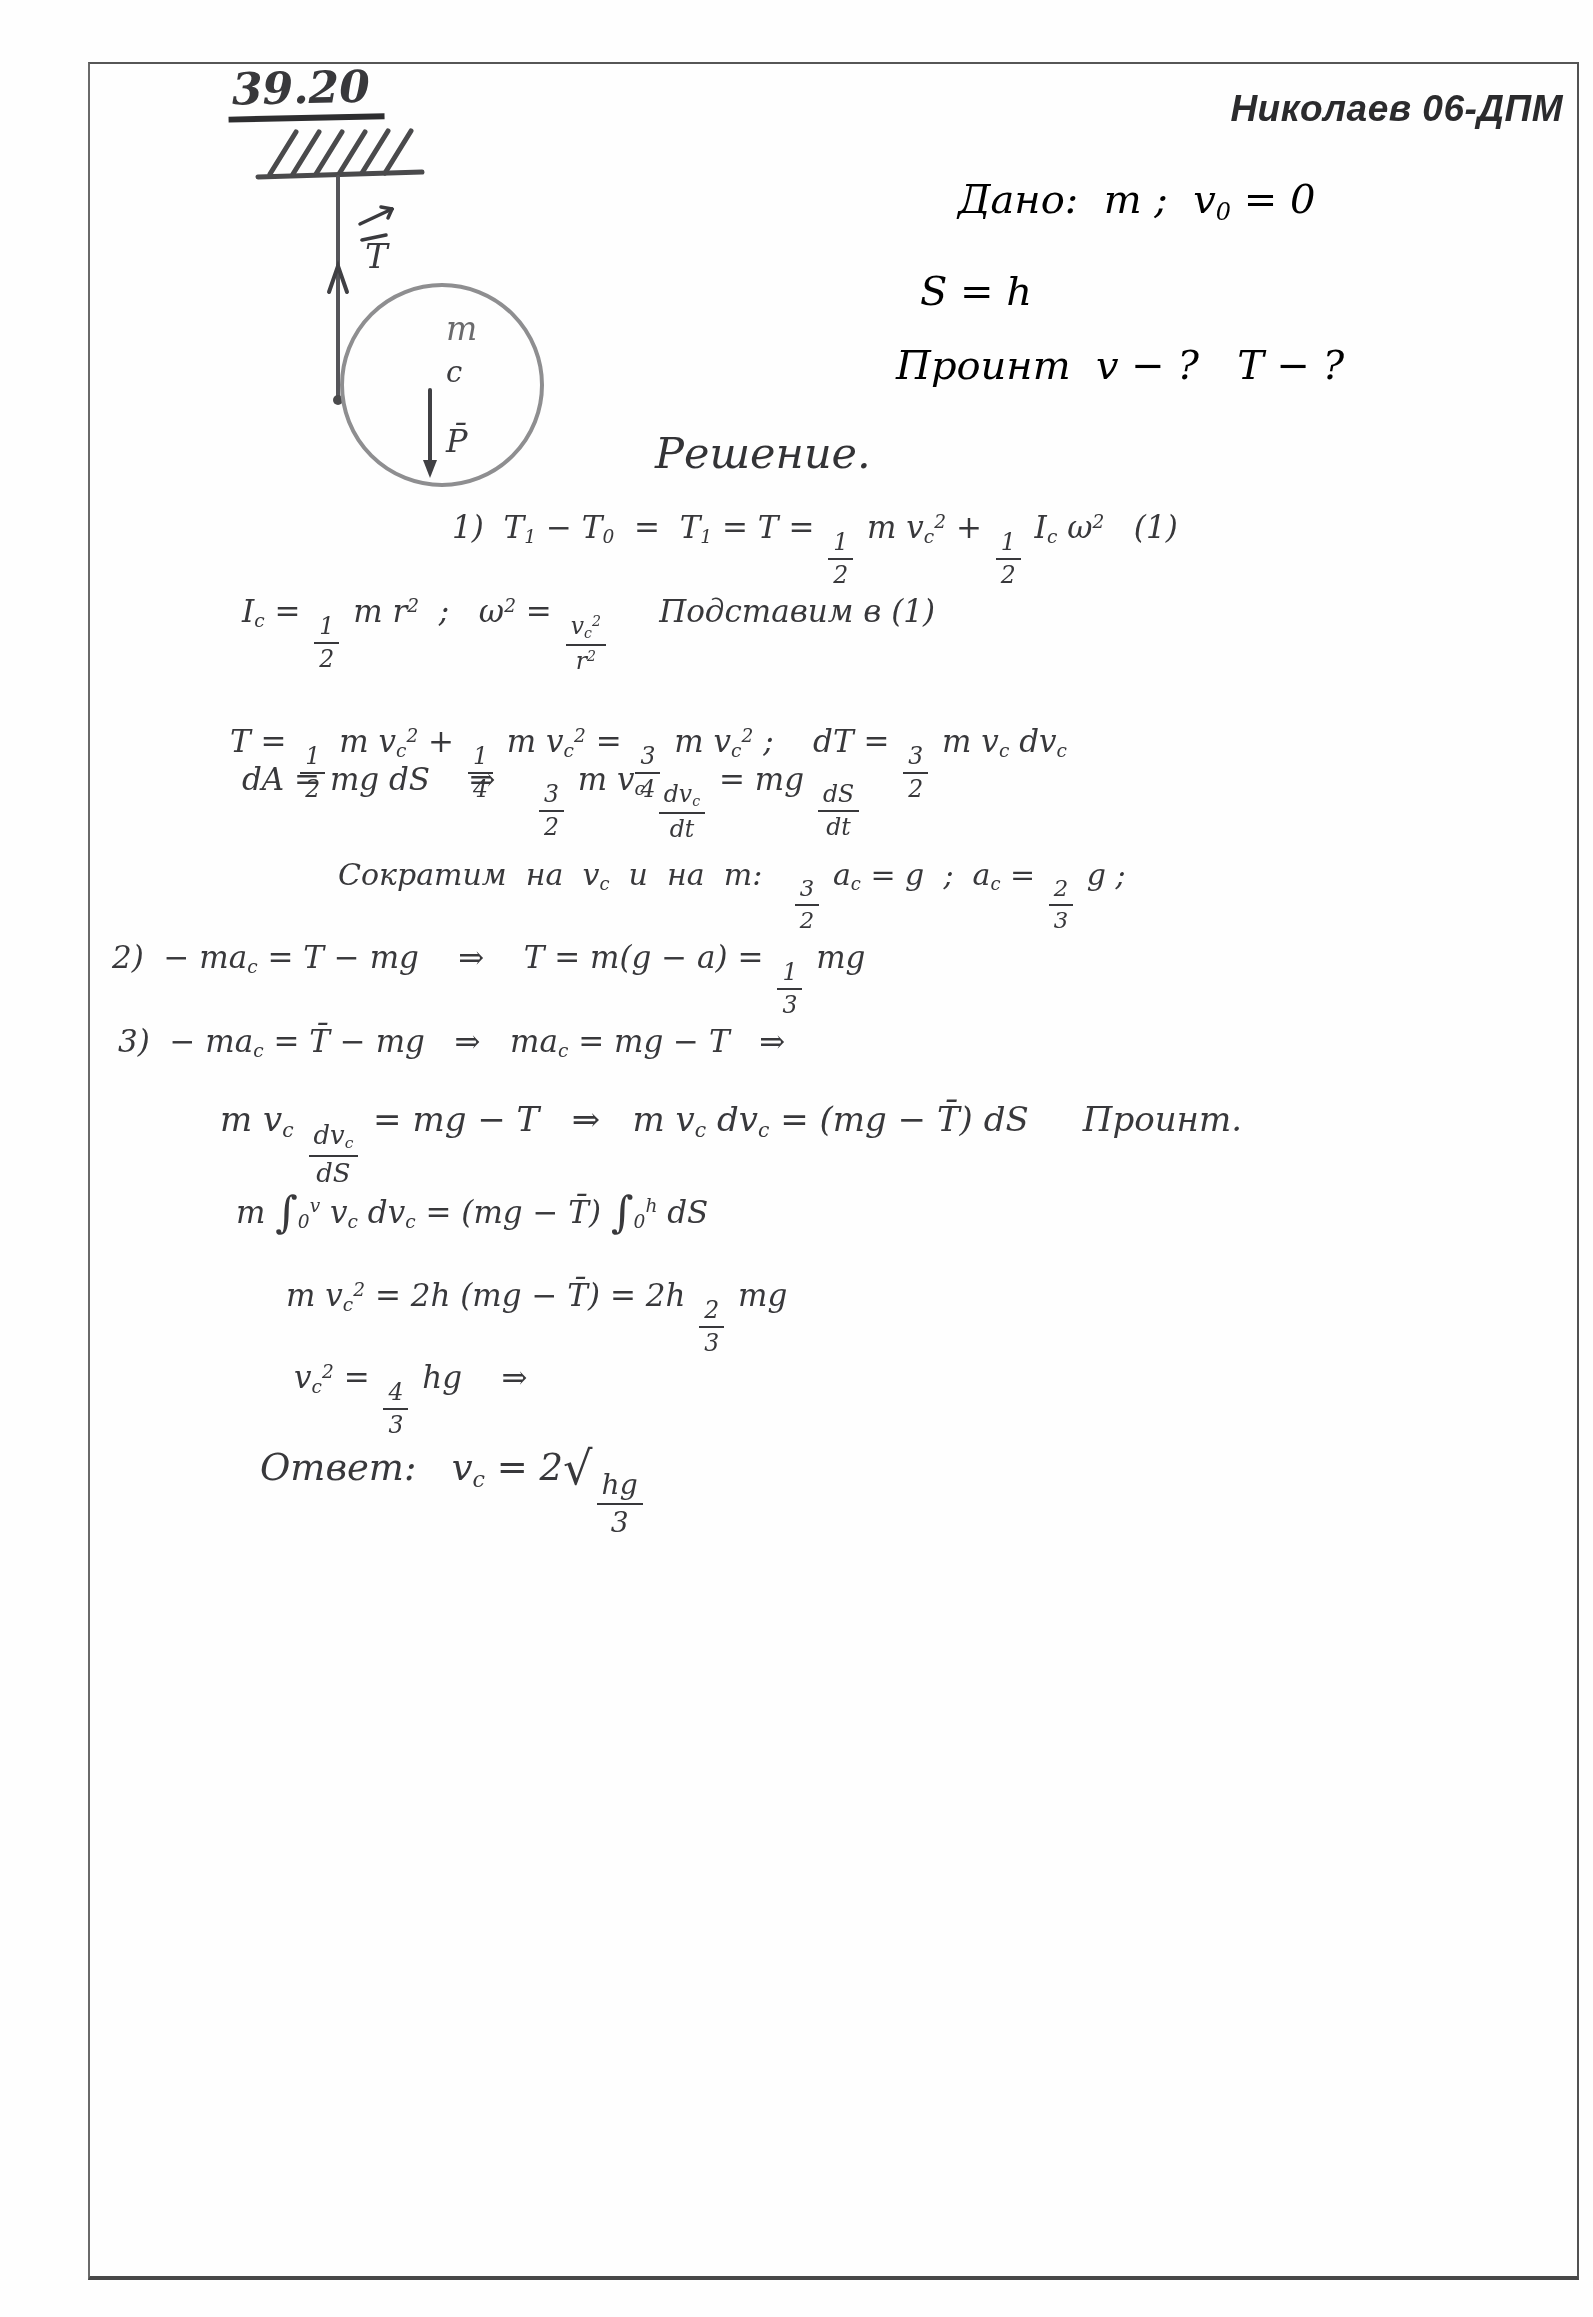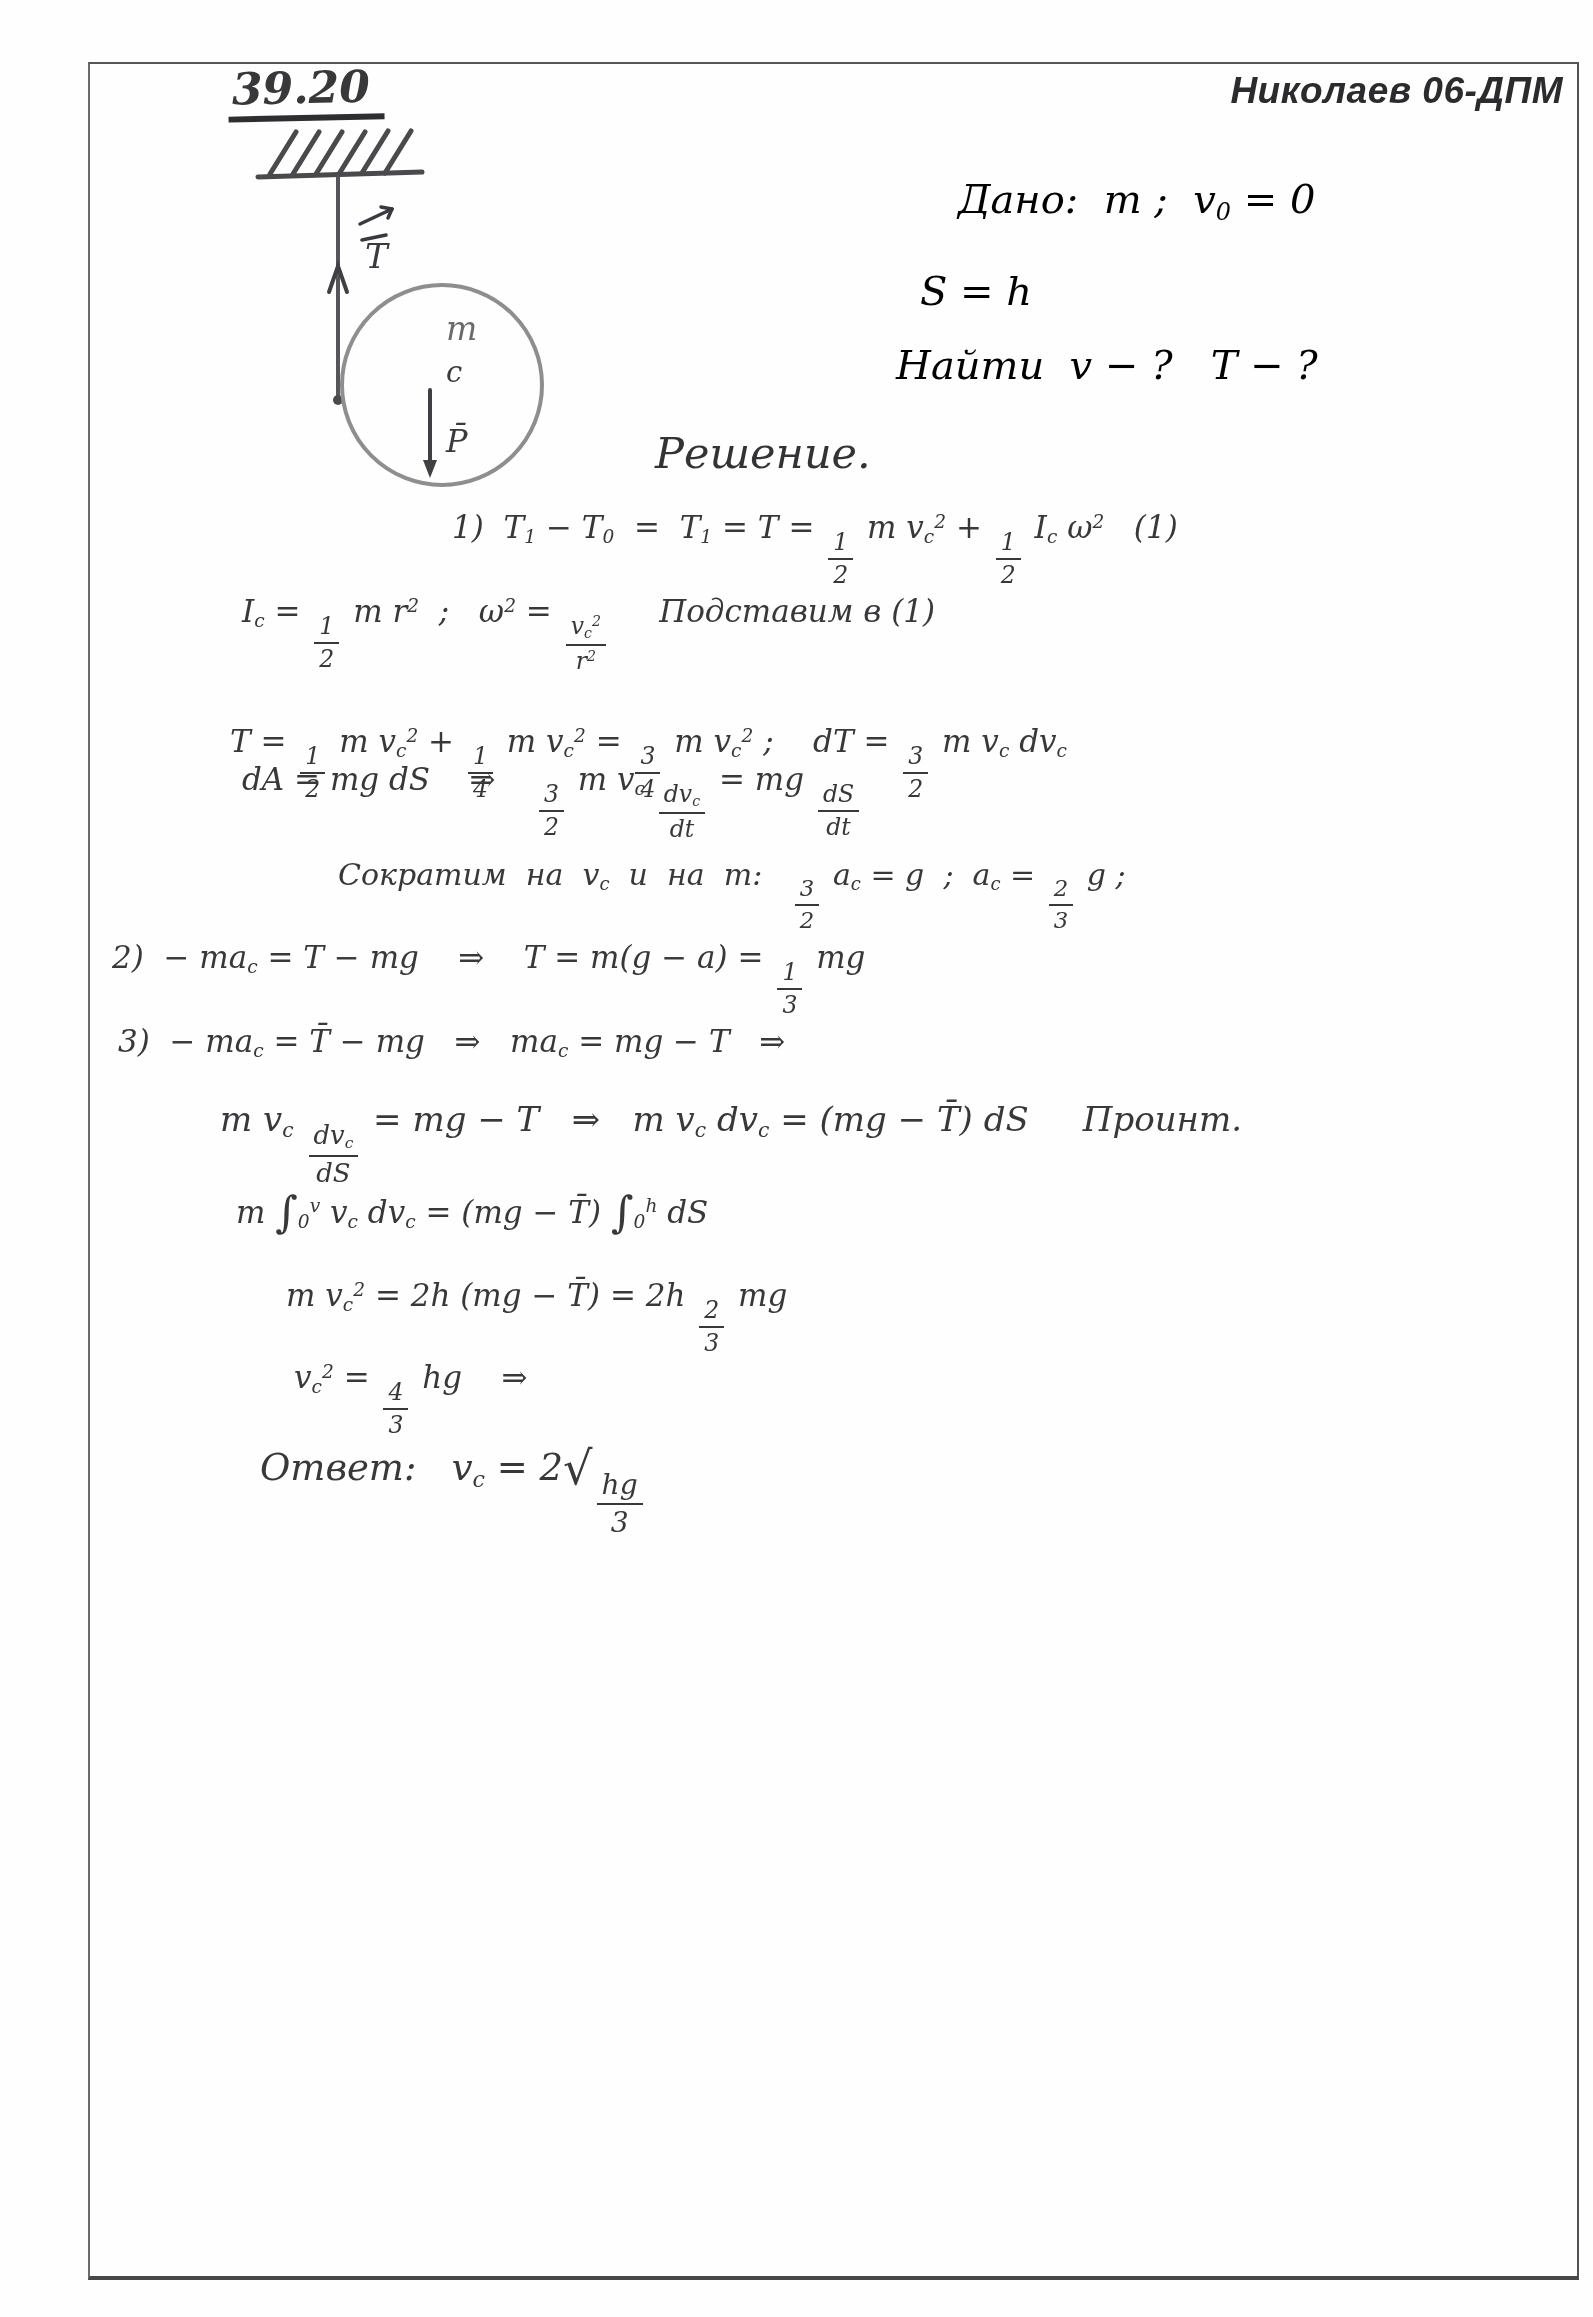--- a/index.html
+++ b/index.html
@@ -14,21 +14,21 @@
   .frame{
     position:absolute;left:88px;top:62px;width:1487px;height:2212px;
     border-top:2px solid #565656;
     border-left:2px solid #6a6a6a;
     border-right:2px solid #515151;
     border-bottom:4px solid #484848;
     background:#fefefe;
   }
   
   .header-right{
-    position:absolute;top:70px;right:30px;
+    position:absolute;top:88px;right:30px;
     font-family:"Liberation Sans", sans-serif;
     font-style:italic;font-weight:600;
     font-size:37px;color:#2b2b2d;letter-spacing:.5px;
     white-space:pre;
     text-align:center;
   }
   
   .problem-number{
     position:absolute;left:228px;top:62px;
     font-style:italic;font-weight:700;font-size:44px;color:#2c2c2e;
@@ -114,21 +114,21 @@
 
     <text x="196" y="260" font-family="DejaVu Serif, serif" font-style="italic" font-size="29" fill="#3c3c3f">c</text>
 
     <line x1="180" y1="268" x2="180" y2="342" stroke="#404044" stroke-width="4" stroke-linecap="round"></line>
     <polygon points="173,338 187,338 180,356" fill="#404044"></polygon>
     <text x="196" y="330" font-family="DejaVu Serif, serif" font-style="italic" font-size="32" fill="#3a3a3e">P̄</text>
   </svg>
 
   <div class="hw math-line given-line g1">Дано:  m ;  v<sub>0</sub> = 0</div>
   <div class="hw math-line given-line g2">S = h</div>
-  <div class="hw math-line given-line g3">Найти  v − ?   T − ?</div>
+  <div class="hw math-line given-line g3">Проинт  v − ?   T − ?</div>
 
   <div class="hw solution-title">Решение.</div>
 
   <div class="hw math-line l1">1)  T<sub>1</sub> − T<sub>0</sub>  =  T<sub>1</sub> = T = <span class="frac"><span class="fn">1</span><span class="fd">2</span></span> m v<sub>c</sub><sup>2</sup> + <span class="frac"><span class="fn">1</span><span class="fd">2</span></span> I<sub>c</sub> ω<sup>2</sup>   (1)</div>
   <div class="hw math-line l2">I<sub>c</sub> = <span class="frac"><span class="fn">1</span><span class="fd">2</span></span> m r<sup>2</sup>  ;   ω<sup>2</sup> = <span class="frac"><span class="fn">v<sub>c</sub><sup>2</sup></span><span class="fd">r<sup>2</sup></span></span>     Подставим в (1)</div>
   <div class="hw math-line l3">T = <span class="frac"><span class="fn">1</span><span class="fd">2</span></span> m v<sub>c</sub><sup>2</sup> + <span class="frac"><span class="fn">1</span><span class="fd">4</span></span> m v<sub>c</sub><sup>2</sup> = <span class="frac"><span class="fn">3</span><span class="fd">4</span></span> m v<sub>c</sub><sup>2</sup> ;    dT = <span class="frac"><span class="fn">3</span><span class="fd">2</span></span> m v<sub>c</sub> dv<sub>c</sub></div>
   <div class="hw math-line l4">dA = mg dS    ⇒    <span class="frac"><span class="fn">3</span><span class="fd">2</span></span> m v<sub>c</sub> <span class="frac"><span class="fn">dv<sub>c</sub></span><span class="fd">dt</span></span> = mg <span class="frac"><span class="fn">dS</span><span class="fd">dt</span></span></div>
   <div class="hw math-line l5">Сократим  на  v<sub>c</sub>  и  на  m:   <span class="frac"><span class="fn">3</span><span class="fd">2</span></span> a<sub>c</sub> = g  ;  a<sub>c</sub> = <span class="frac"><span class="fn">2</span><span class="fd">3</span></span> g ;</div>
   <div class="hw math-line l6">2)  − ma<sub>c</sub> = T − mg    ⇒    T = m(g − a) = <span class="frac"><span class="fn">1</span><span class="fd">3</span></span> mg</div>
   <div class="hw math-line l7">3)  − ma<sub>c</sub> = T̄ − mg   ⇒   ma<sub>c</sub> = mg − T   ⇒</div>

